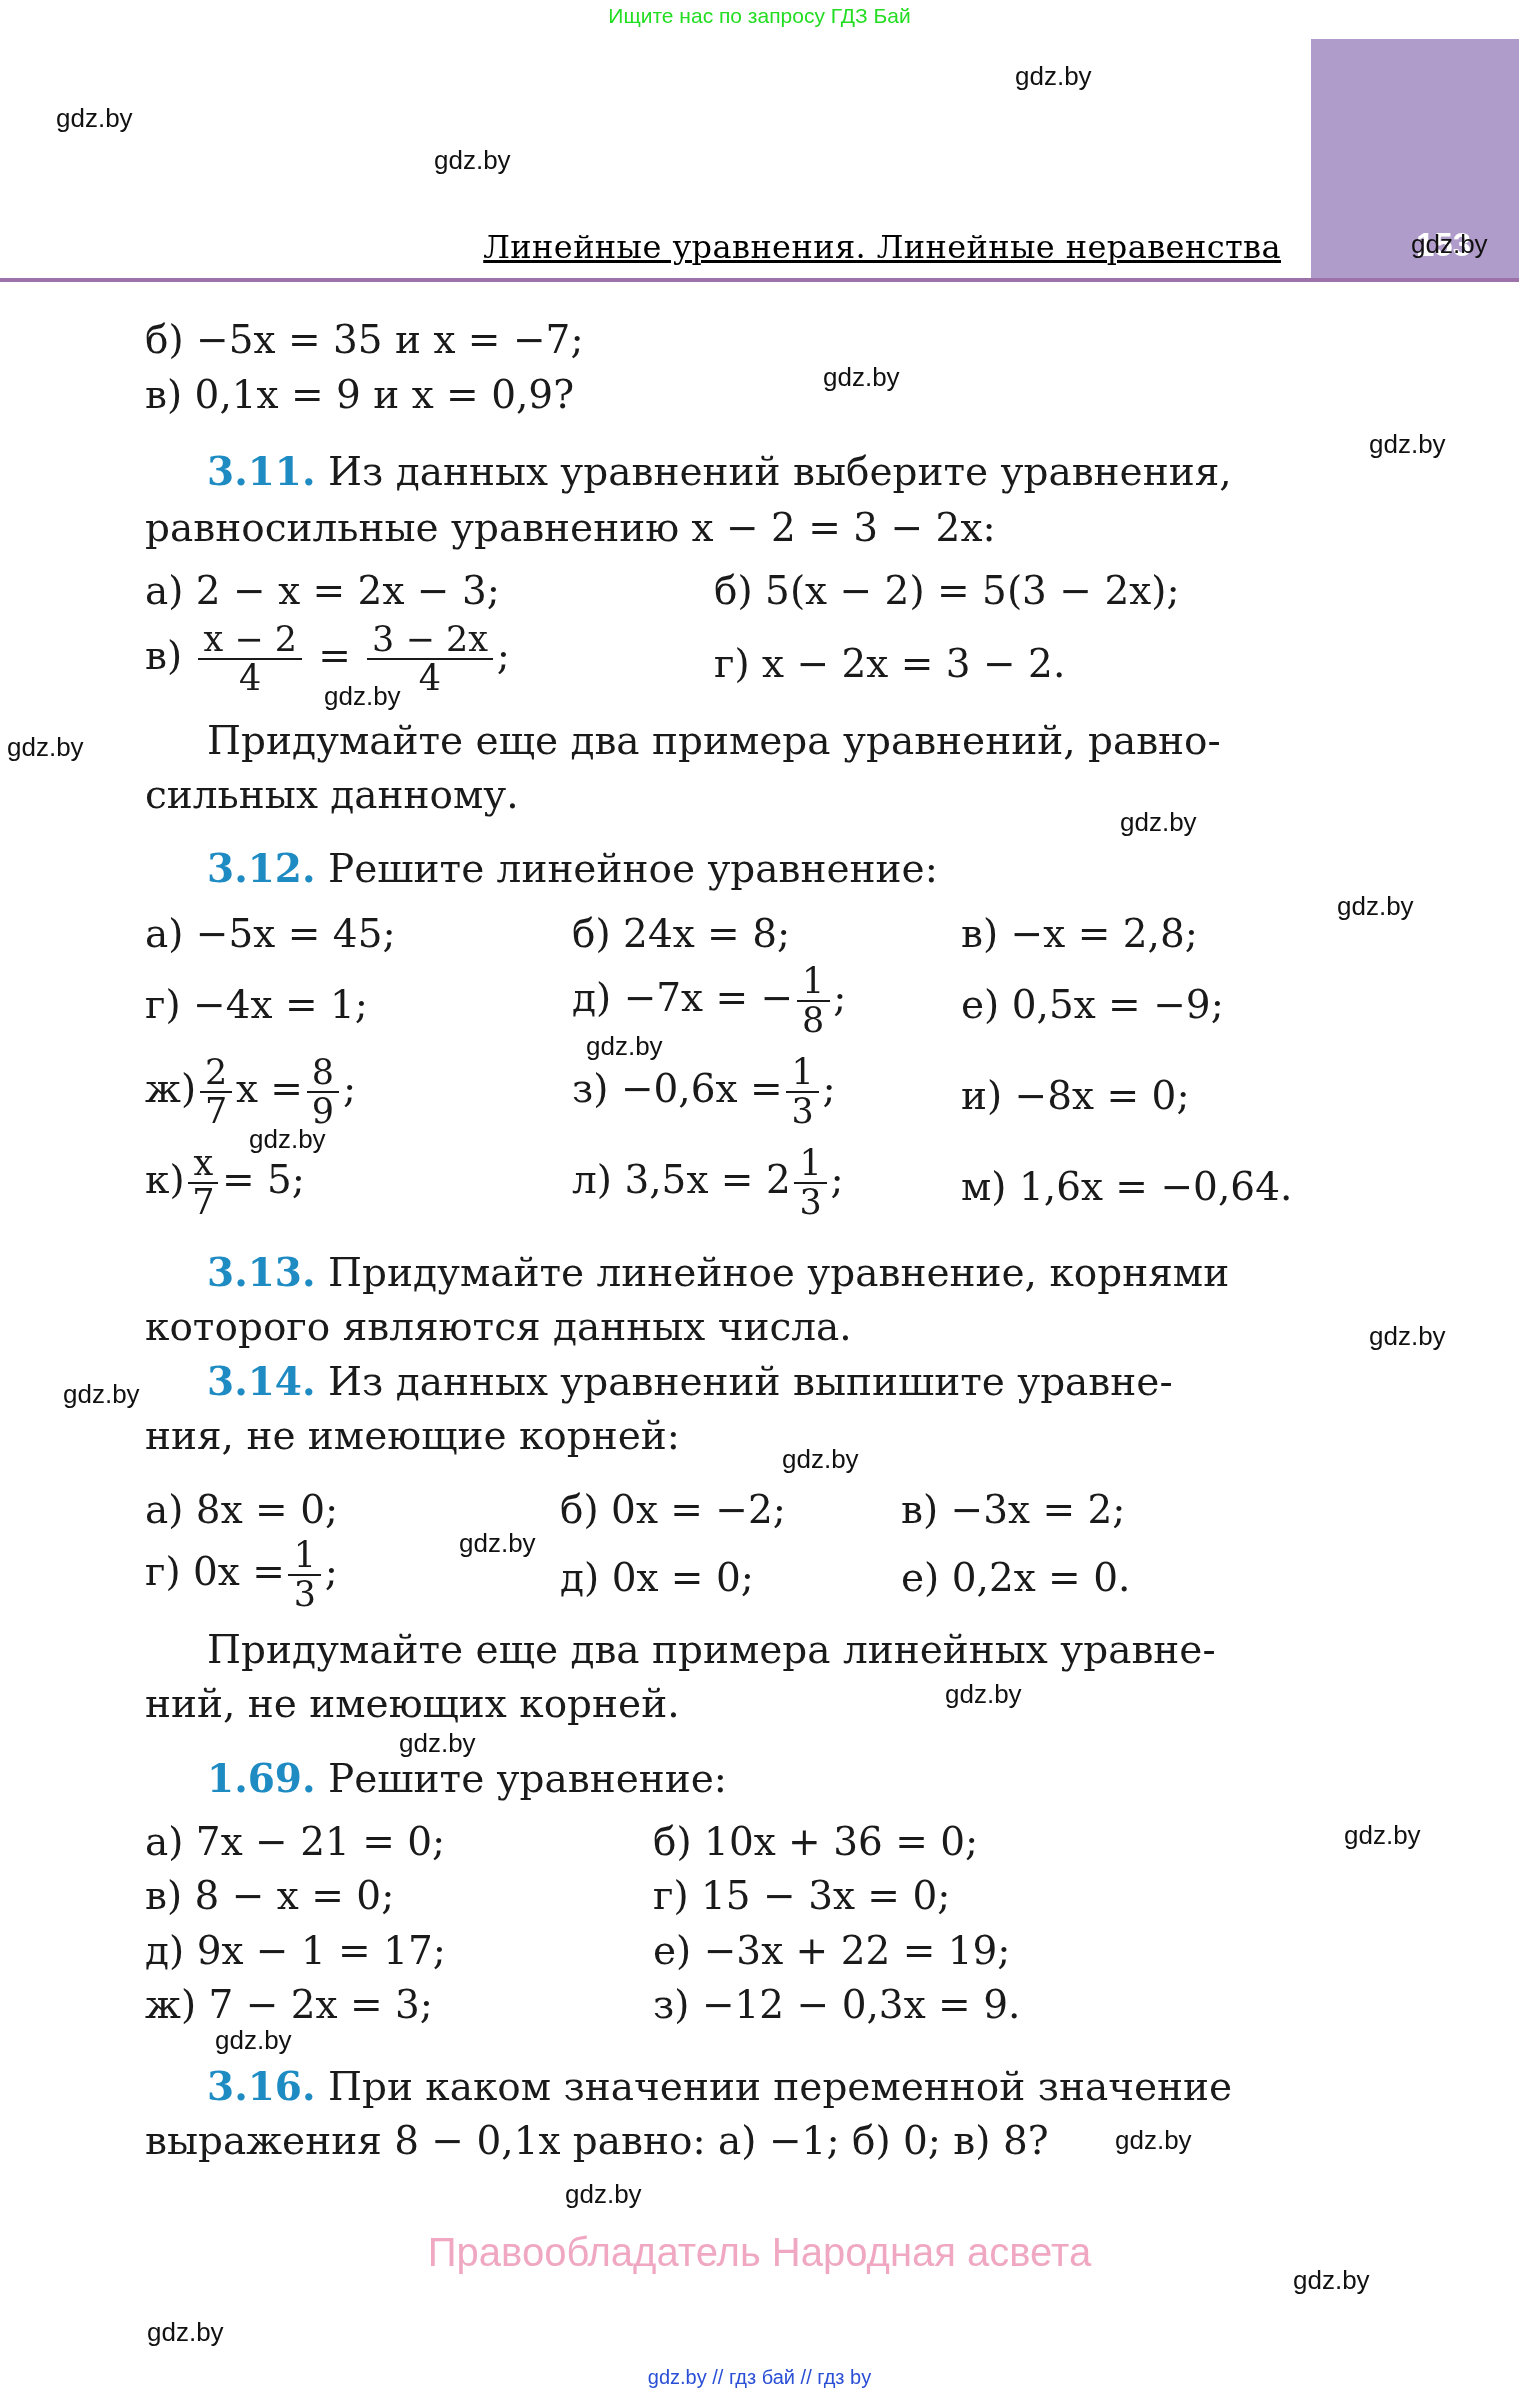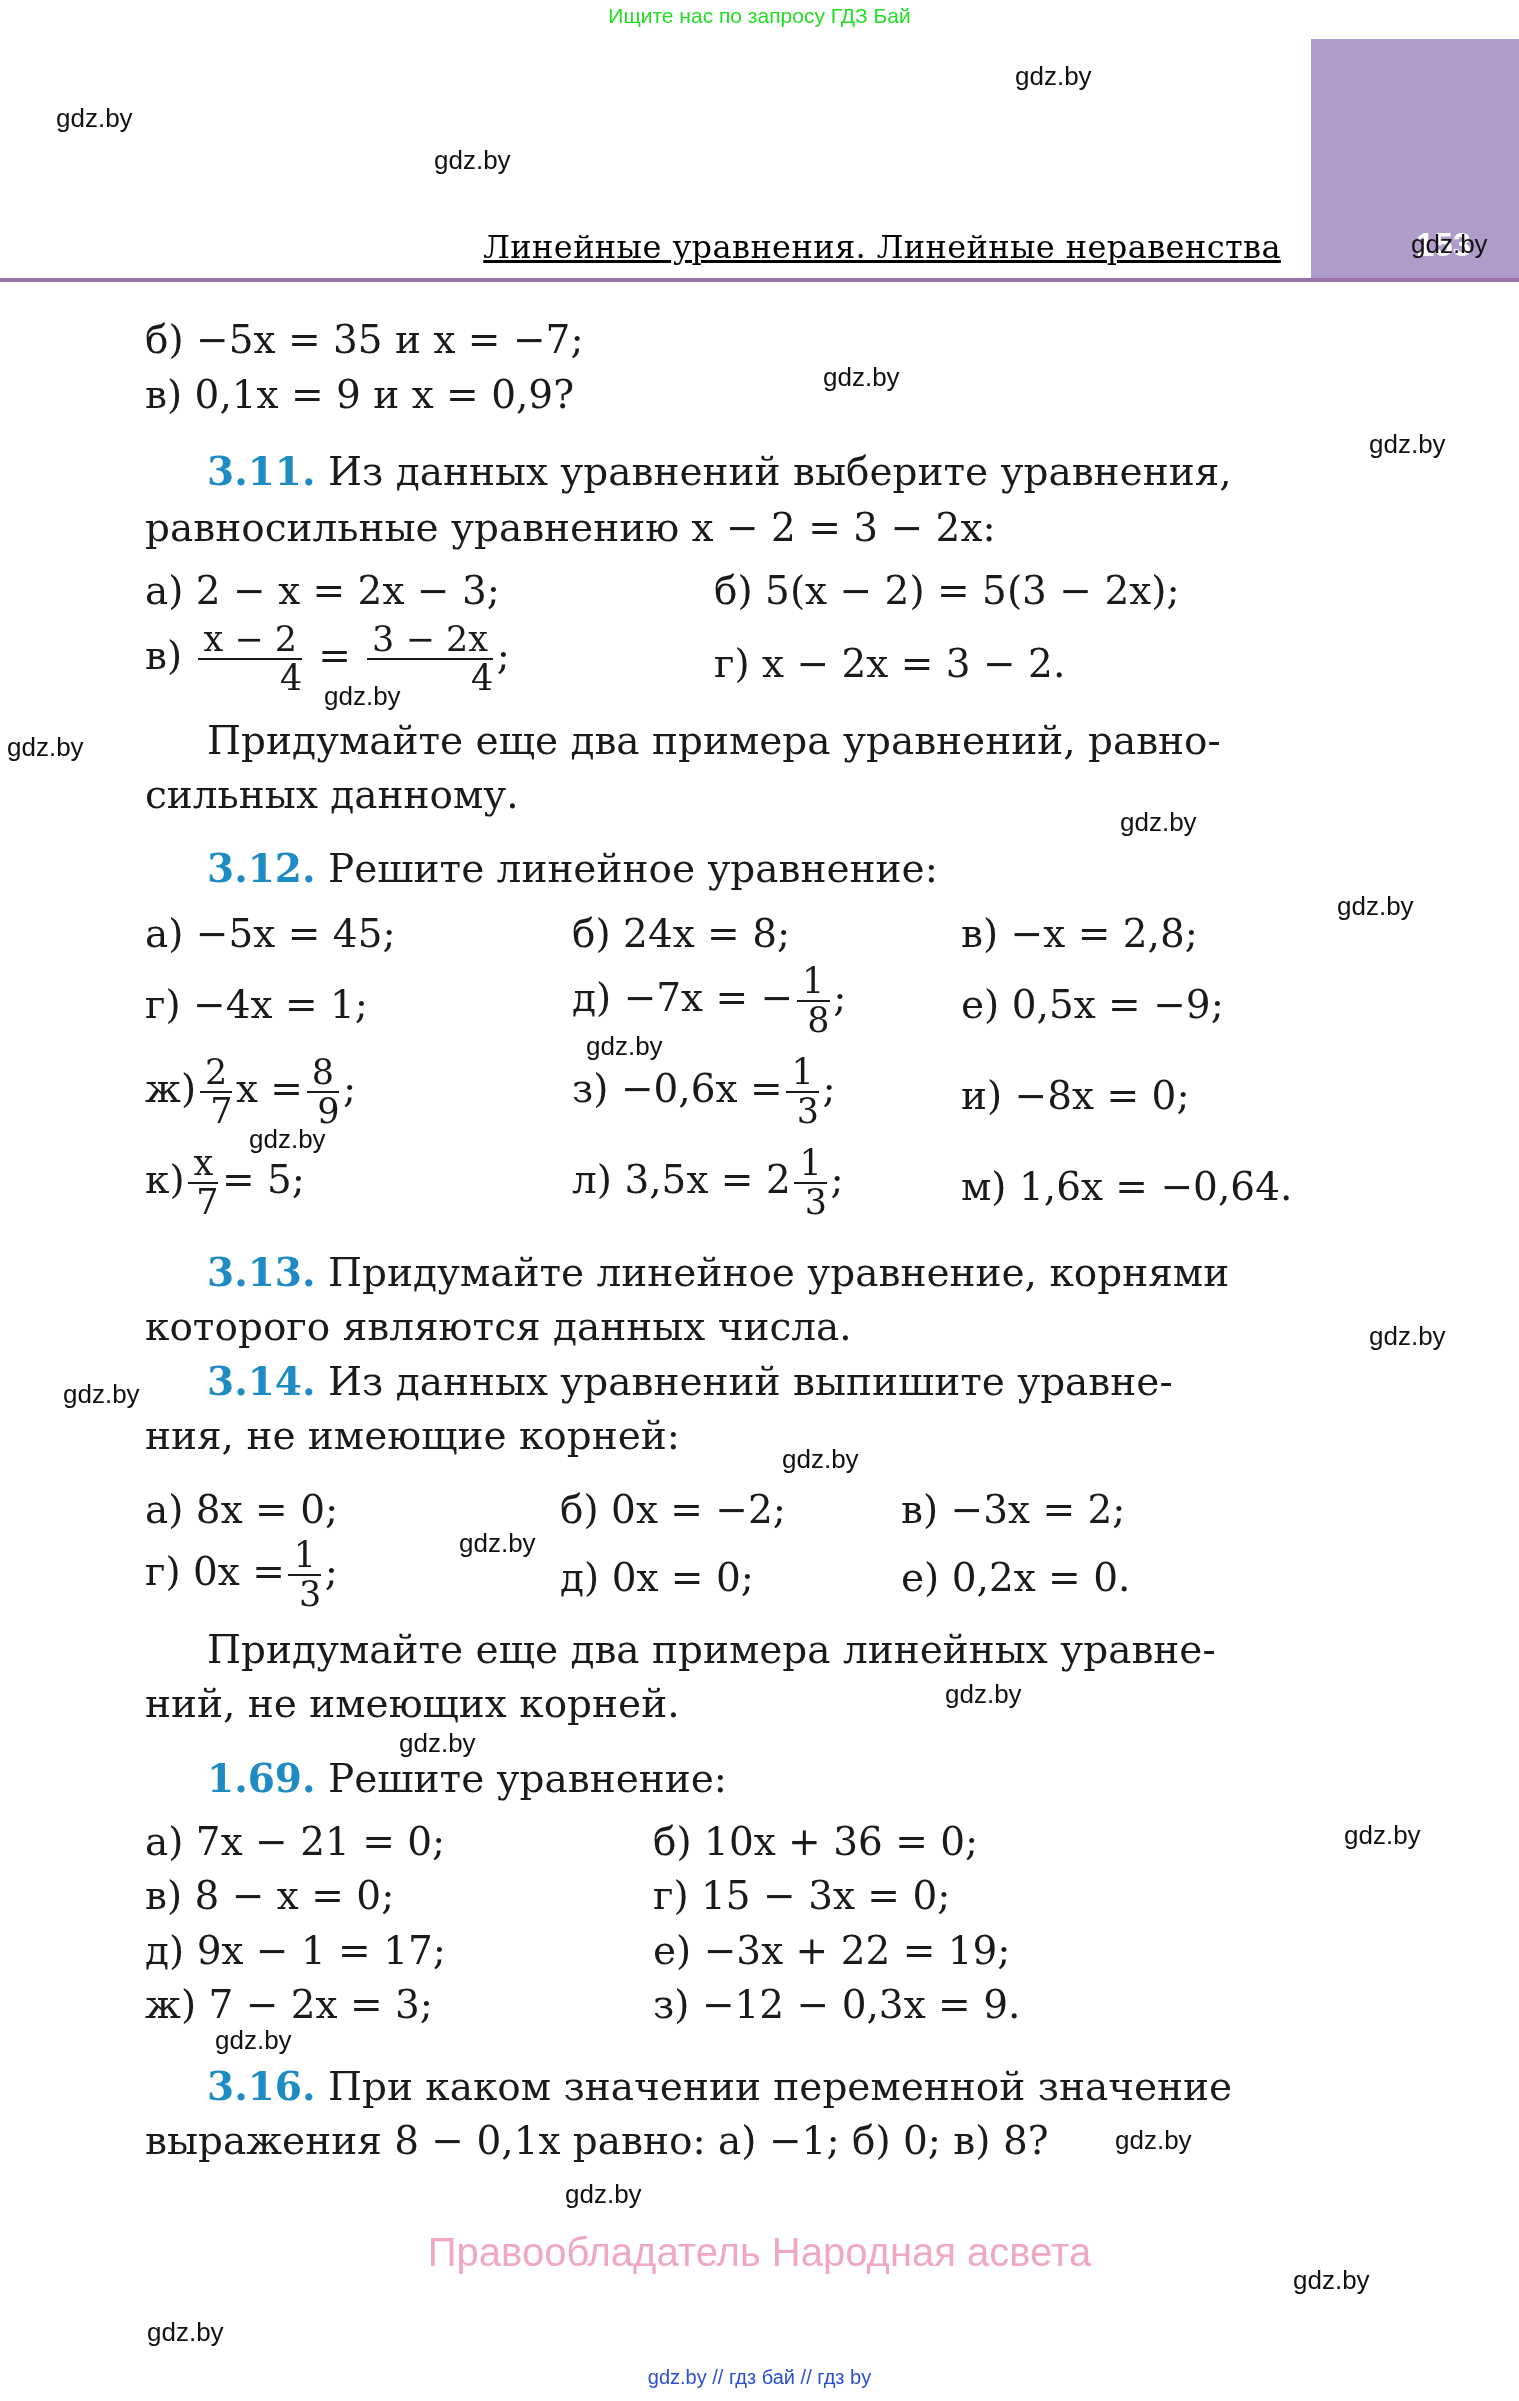--- a/index.html
+++ b/index.html
@@ -9,21 +9,21 @@
   .top-banner { position:absolute; left:0; width:1519px; top:3.5px; text-align:center;
                 font-family:"Liberation Sans", sans-serif; font-size:21px; color:#22dd22; }
   .tab { position:absolute; left:1311px; top:39px; width:208px; height:242px; background:#b09ccb; }
   .header-line { position:absolute; left:0; top:278px; width:1519px; height:4.4px; background:#9d72aa; }
   .page-num { position:absolute; left:1392px; top:226px; font-family:"Liberation Sans", sans-serif;
               font-weight:bold; font-size:33px; color:#ffffff;margin-left:24px; }
   .header-title { position:absolute; right:238px; top:228px; font-size:32px; color:#000000;
                   font-family:"DejaVu Serif", serif; letter-spacing:0.4px;text-decoration:underline; }
   .line { position:absolute; font-size:39px; white-space:nowrap; line-height:1; }
   .num { color:#1e8bc3; font-weight:bold; }
-  .frac { display:inline-flex; flex-direction:column; align-items:flex-end; vertical-align:middle;
+  .frac { display:inline-flex; flex-direction:column; align-items:center; vertical-align:middle;
           font-size:35px; line-height:1.05; margin:0 3.5px; }
   .frac .n { border-bottom:2.6px solid #1a1a1a; padding:0 5.3px; }
   .footer-rights { position:absolute; left:0; width:1519px; top:2230px; text-align:center;
                    font-family:"Liberation Sans", sans-serif; font-size:40px; color:#f0a8c2; }
   .footer-links { position:absolute; left:0; width:1519px; top:2366px; text-align:center;
                   font-family:"Liberation Sans", sans-serif; font-size:20px; color:#2a4fd6; }
 </style>
 </head>
 <body>
 

